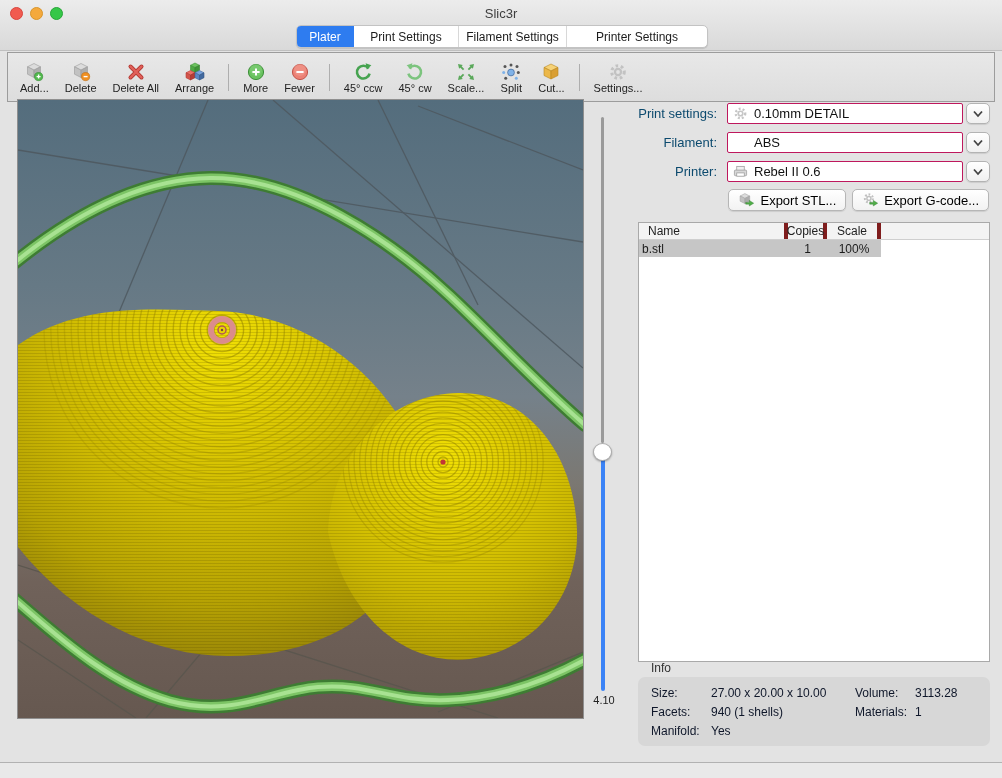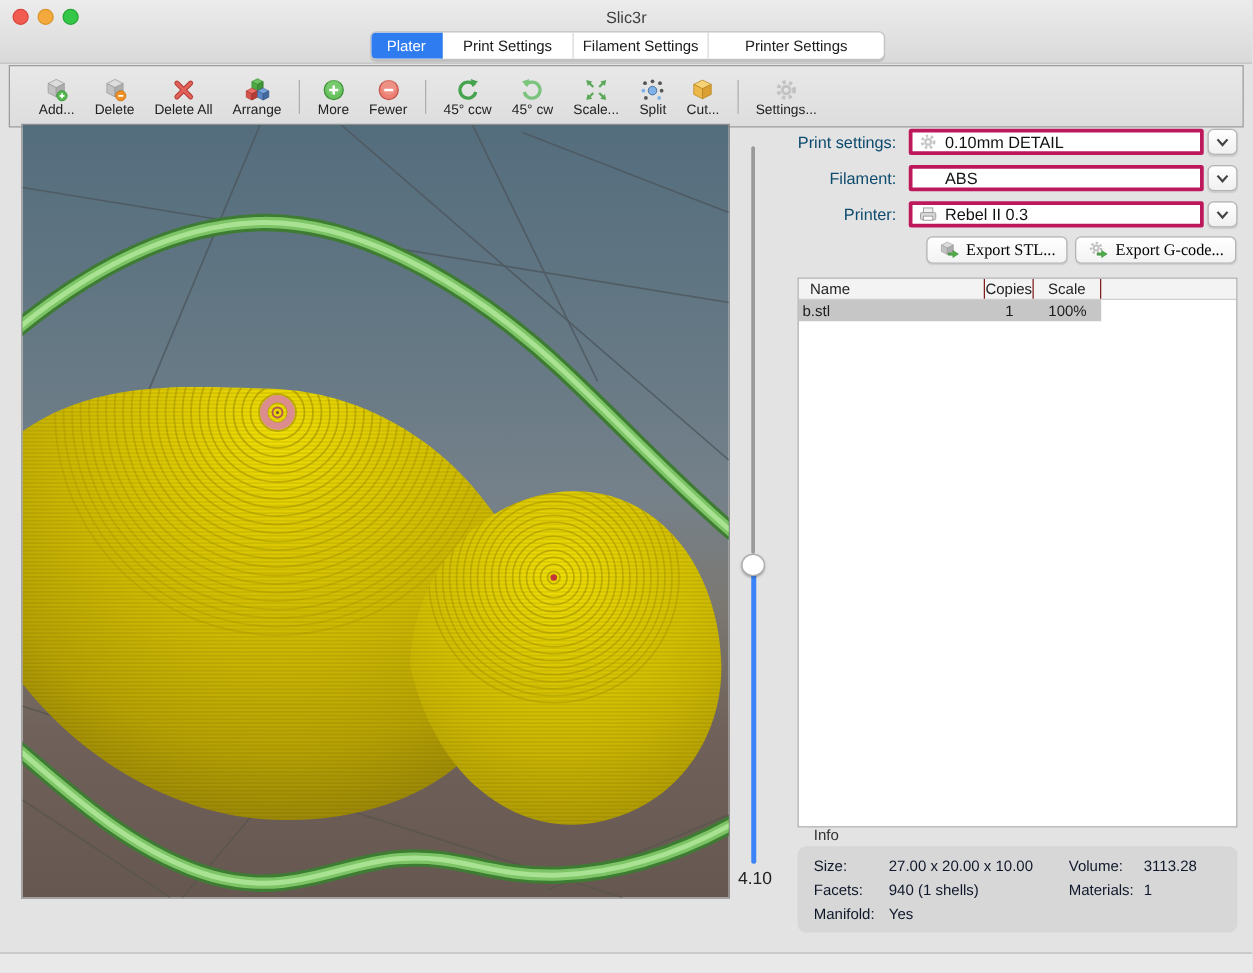--- a/index.html
+++ b/index.html
@@ -23,62 +23,62 @@
   .seg{font-size:12px;color:#1c1c1c;display:flex;align-items:center;justify-content:center;
        border-right:1px solid #d8d8d8;white-space:nowrap;}
   .seg:last-child{border-right:none;}
   .seg.active{background:#2e7cf0;color:#fff;border-right-color:#2e7cf0;}
   .main-tabs{position:absolute;left:296px;top:25px;height:23px;}
   .view-tabs{position:absolute;left:215px;top:722px;height:23px;}
 
   
   .toolbar{position:absolute;left:7px;top:52px;width:988px;height:50px;
            background:linear-gradient(#e8e8e8,#dddddd);border:1px solid #9c9c9c;
-           display:flex;align-items:center;padding:0 15px;}
+           display:flex;align-items:center;padding:0 4px;}
   .tb-item{display:flex;flex-direction:column;align-items:center;justify-content:center;
            padding:1px 8px 0 8px;height:36px;cursor:default;}
   .tb-item svg{display:block;}
   .tb-label{font-size:11px;color:#222;margin-top:0px;white-space:nowrap;}
   .tb-sep{width:1px;height:27px;background:#aeaeae;margin:0 6px;}
 
   
   .viewport{position:absolute;left:17px;top:99px;width:567px;height:620px;
             border:1px solid #8f8f8f;}
 
   
   .slider-track-gray{position:absolute;left:601px;top:117px;width:3px;height:326px;
                      background:#9a9a9a;border-radius:2px;}
   .slider-track-blue{position:absolute;left:601px;top:455px;width:4px;height:236px;
                      background:#3b83f6;border-radius:2px;}
   .slider-thumb{position:absolute;left:593px;top:443px;width:19px;height:18px;border-radius:50%;
                 background:#fff;border:1px solid #ababab;box-shadow:0 1px 2px rgba(0,0,0,.3);}
   .slider-value{position:absolute;left:584px;top:694px;width:40px;text-align:center;
-                font-size:14px;color:#222;}
+                font-size:11px;color:#222;}
 
   
   .form-label{position:absolute;right:285px;width:160px;text-align:right;font-size:13px;color:#0c4a6e;}
   .combo{position:absolute;left:727px;width:236px;height:21px;background:#fff;
-         border:3px solid #be185d;border-radius:2px;display:flex;align-items:center;padding:0 5px;}
+         border:1px solid #be185d;border-radius:2px;display:flex;align-items:center;padding:0 5px;}
   .combo .c-icon{width:15px;height:15px;margin-right:6px;flex:none;}
   .combo .c-text{font-size:13px;color:#111;white-space:nowrap;}
   .chev-btn{position:absolute;left:966px;width:24px;height:21px;
             background:linear-gradient(#fff,#f0f0f0);border:1px solid #b3b3b3;border-radius:5px;
             display:flex;align-items:center;justify-content:center;box-shadow:0 1px 1px rgba(0,0,0,.1);}
   .export-row{position:absolute;left:640px;top:189px;width:349px;height:22px;
               display:flex;justify-content:flex-end;gap:6px;}
   .mac-btn{display:inline-flex;align-items:center;gap:5px;background:linear-gradient(#fff,#f2f2f2);
            border:1px solid #b6b6b6;border-radius:5px;height:22px;padding:0 9px;font-size:13px;
-           box-shadow:0 1px 1px rgba(0,0,0,.1);white-space:nowrap;font-family:Liberation Serif, serif;}
+           box-shadow:0 1px 1px rgba(0,0,0,.1);white-space:nowrap;}
 
   
   .obj-table{position:absolute;left:638px;top:222px;width:352px;height:440px;
              background:#fff;border:1px solid #a9a9a9;overflow:hidden;}
   .obj-header{display:flex;height:17px;background:#f3f3f3;border-bottom:1px solid #cfcfcf;
               font-size:12px;color:#222;}
-  .oh-cell{height:100%;display:flex;align-items:center;border-right:1px solid #7f1d1d;padding:0 3px;}
+  .oh-cell{height:100%;display:flex;align-items:center;border-right:4px solid #7f1d1d;padding:0 3px;}
   .oh-name{width:149px;padding-left:9px;}
   .oh-copies{width:39px;justify-content:center;}
   .oh-scale{width:54px;justify-content:center;}
   .obj-row{display:flex;height:17px;width:242px;background:#c6c6c6;font-size:12px;align-items:center;}
   .or-name{width:149px;padding-left:3px;}
   .or-copies{width:39px;text-align:center;}
   .or-scale{width:54px;text-align:center;}
 
   
   .info-title{position:absolute;left:651px;top:661px;font-size:12px;color:#333;}
@@ -393,21 +393,21 @@
     </svg>
   </div>
 
   <div class="form-label" style="top:164px">Printer:</div>
   <div class="combo" style="top:161px">
     <svg class="c-icon" viewBox="0 0 16 16">
       <rect x="4" y="2.5" width="8" height="4.5" fill="#f0f0f0" stroke="#9a9a9a" stroke-width="0.8"></rect>
       <rect x="1.5" y="6.5" width="13" height="6" rx="1" fill="#d8d8d8" stroke="#9a9a9a" stroke-width="0.8"></rect>
       <rect x="4" y="9.5" width="8" height="3.5" fill="#fff" stroke="#9a9a9a" stroke-width="0.8"></rect>
     </svg>
-    <span class="c-text">Rebel II 0.3</span>
+    <span class="c-text">Rebel II 0.6</span>
   </div>
   <div class="chev-btn" style="top:161px">
     <svg width="12" height="8" viewBox="0 0 12 8">
       <path d="M2 1.5 L6 6 L10 1.5" fill="none" stroke="#444" stroke-width="1.8"></path>
     </svg>
   </div>
 
   <div class="export-row">
     <button class="mac-btn">
       <svg width="17" height="16" viewBox="0 0 20 20">

